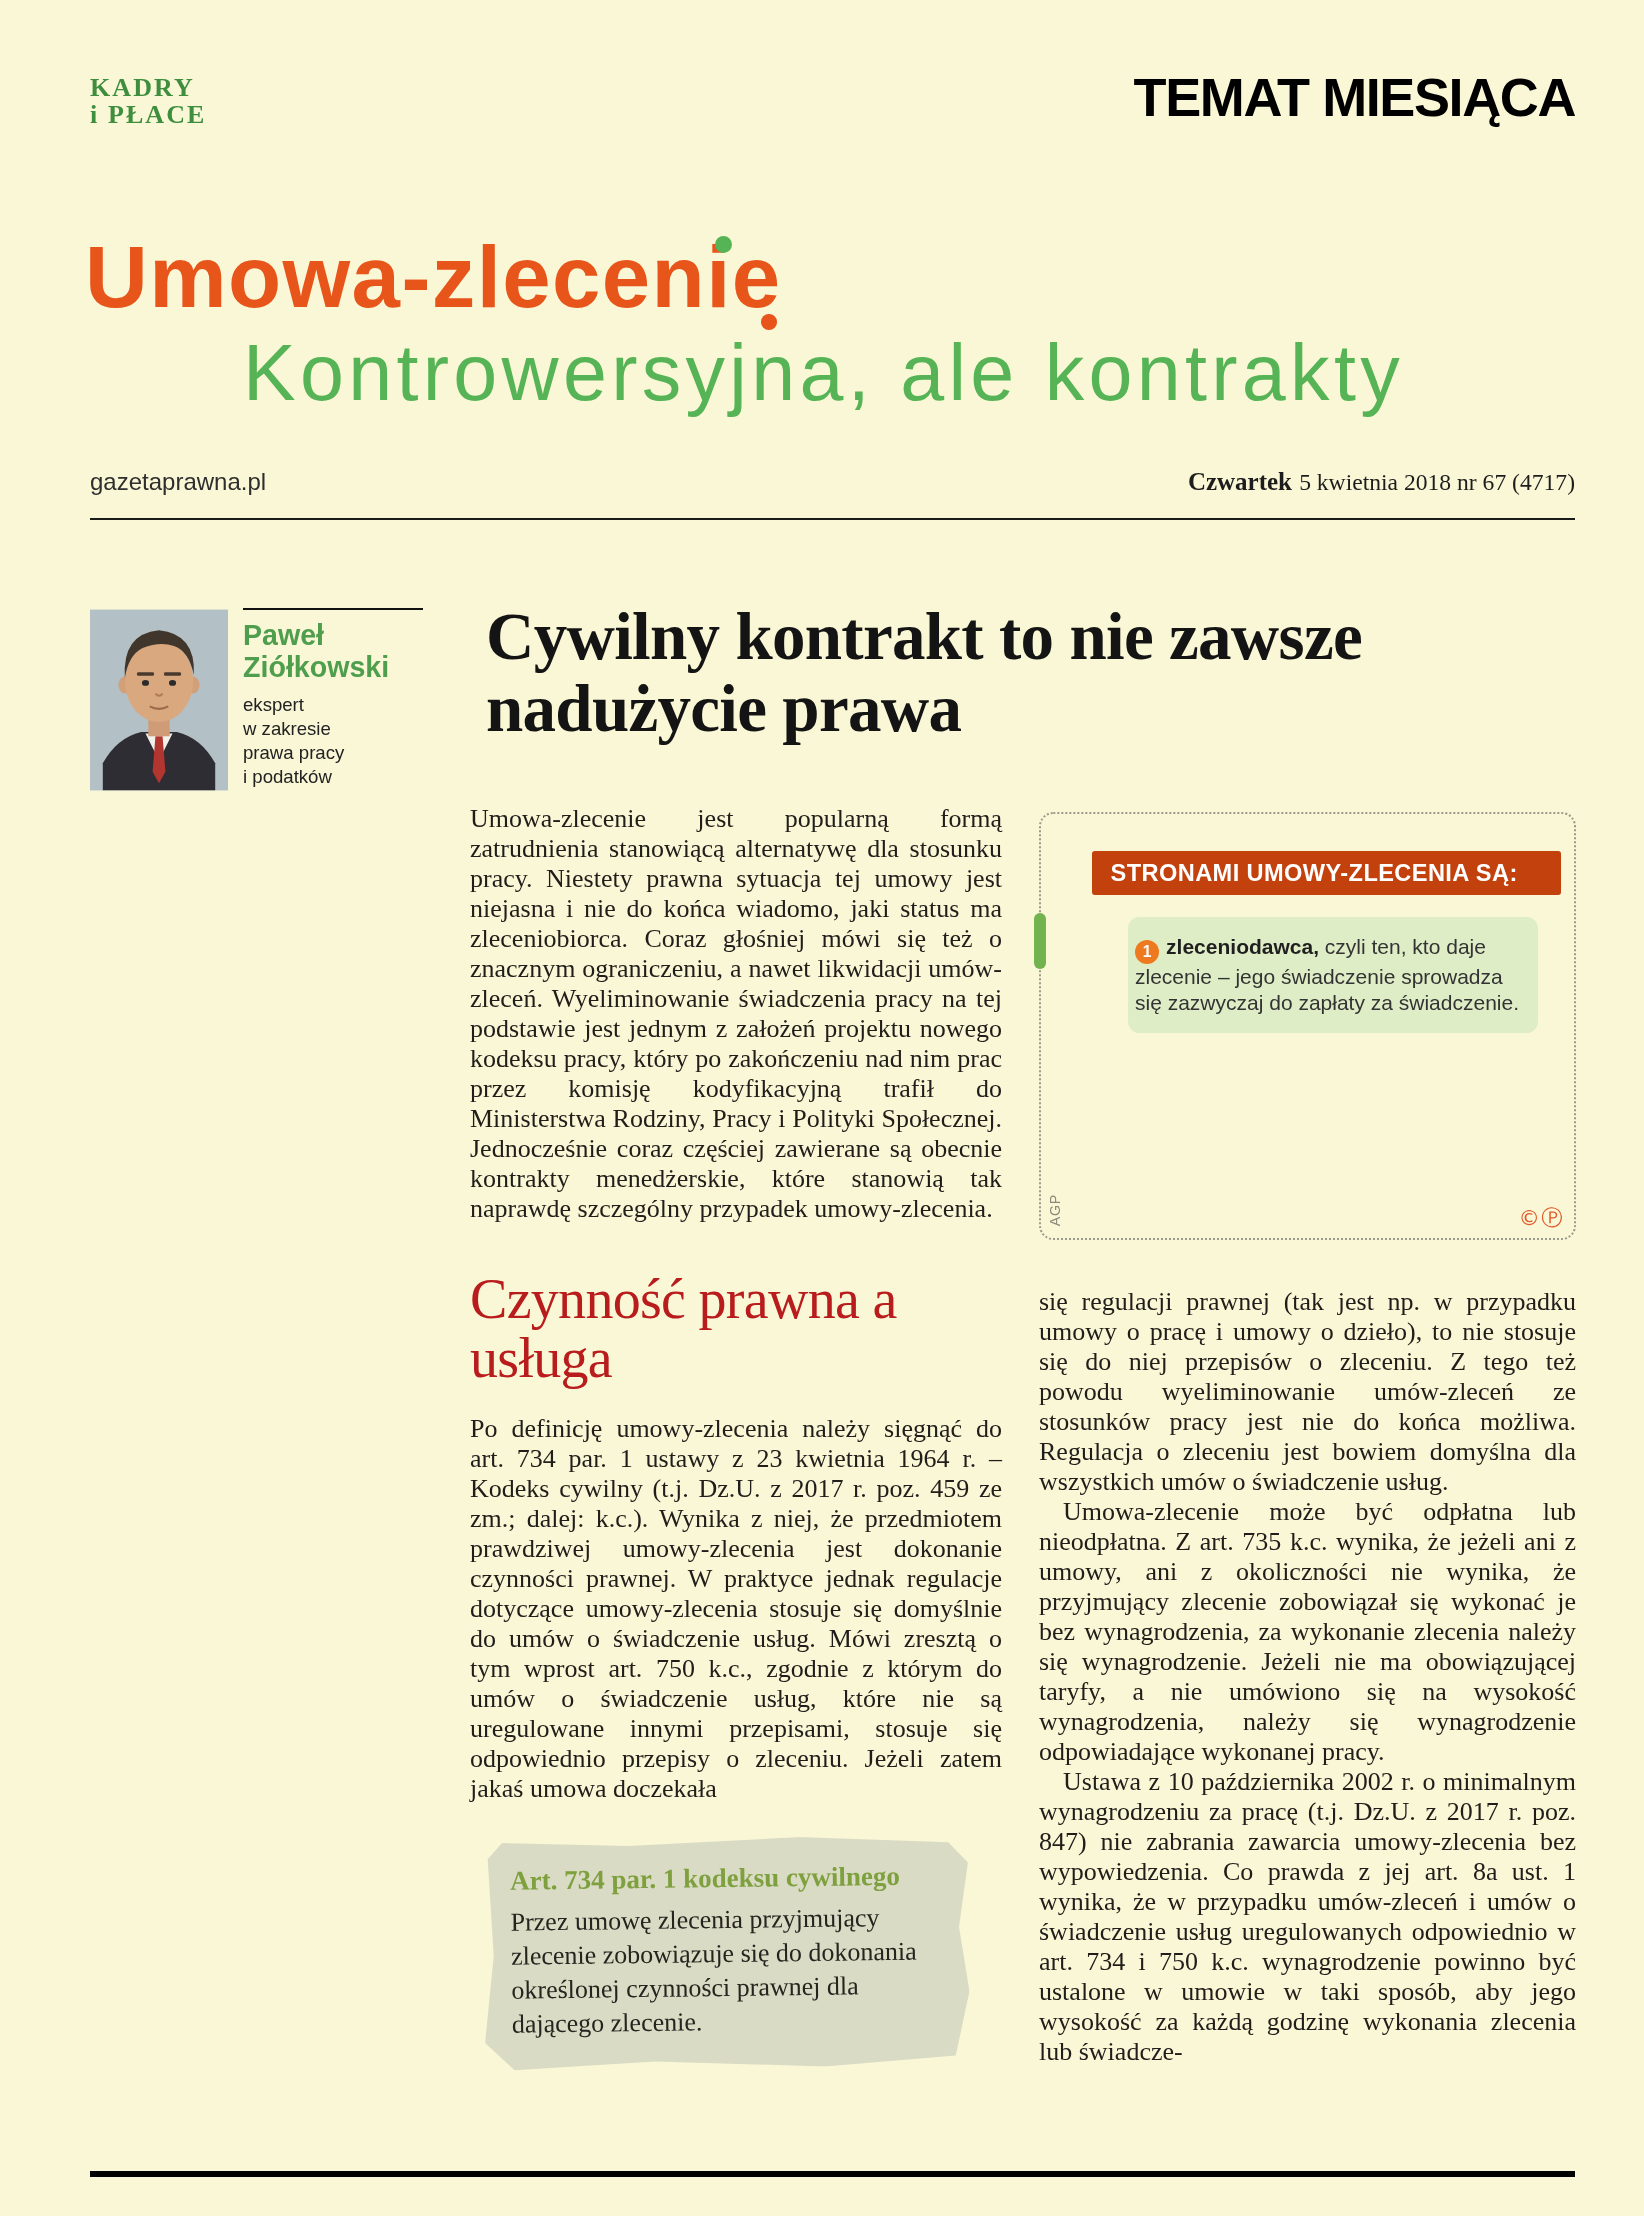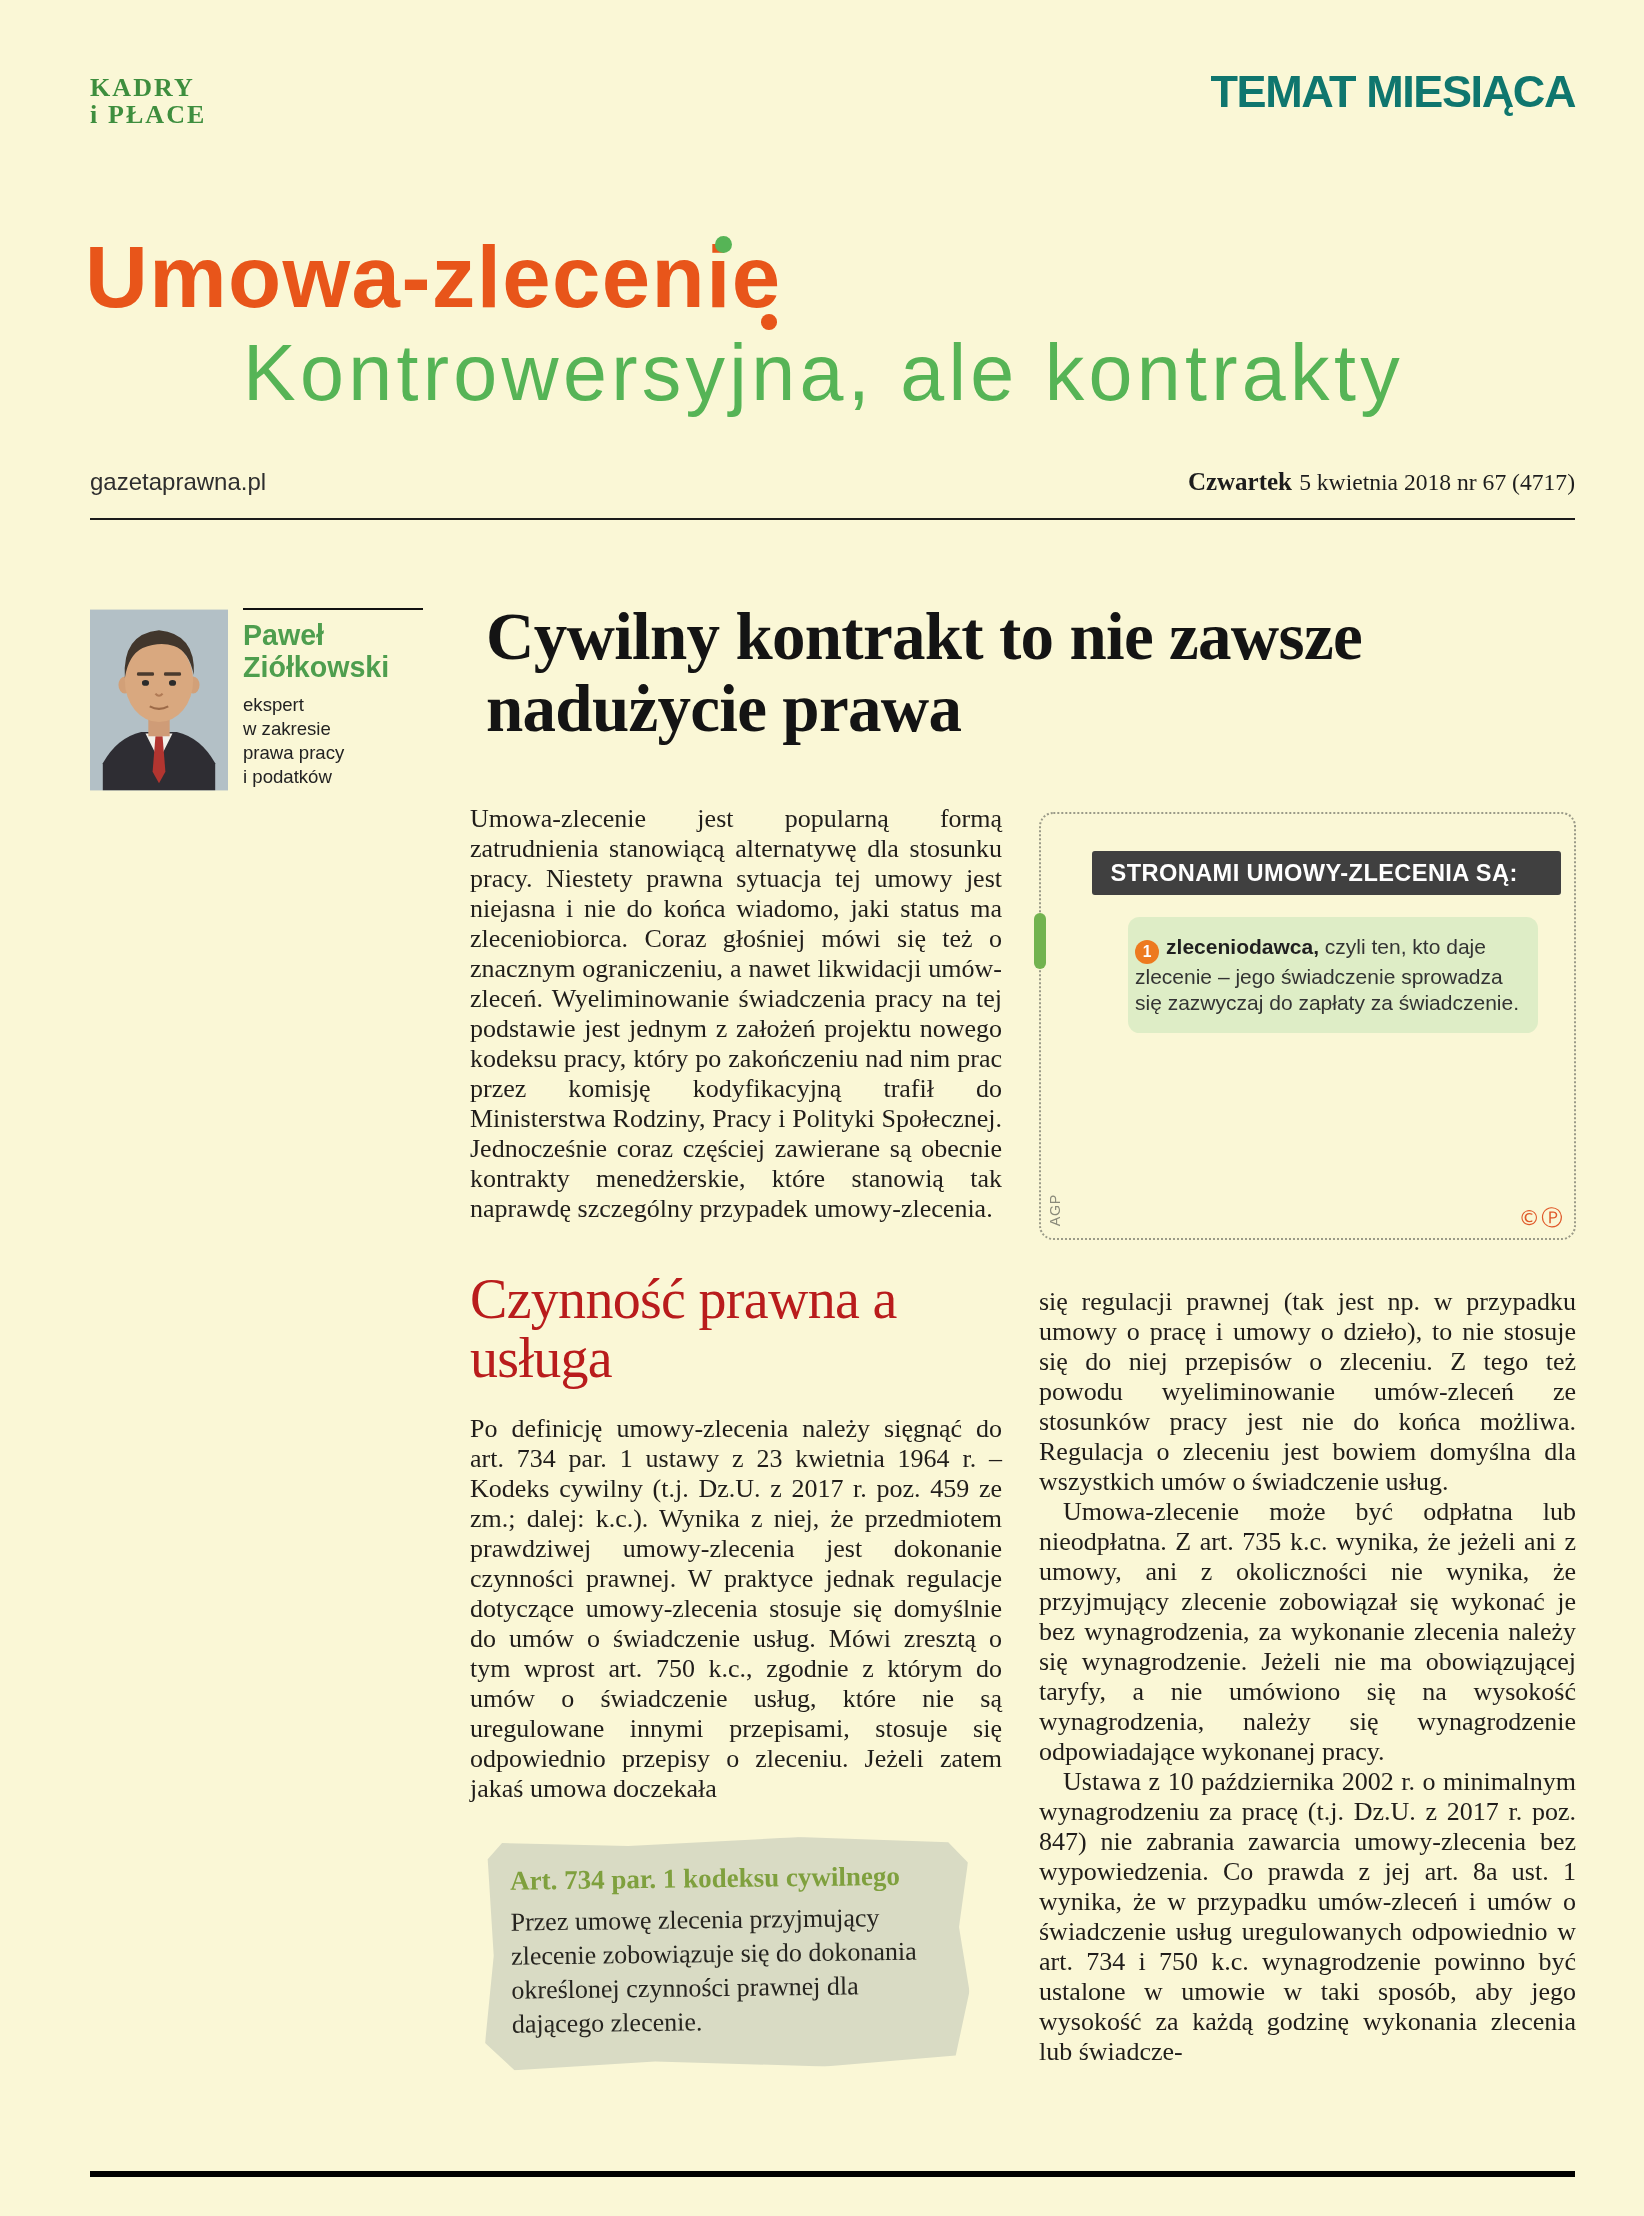--- a/index.html
+++ b/index.html
@@ -10,21 +10,21 @@
   }
   
   .brand {
     position:absolute; left:90px; top:74px;
     font-family:"Liberation Serif", serif; font-weight:bold;
     font-size:26px; line-height:1.05; color:#3E8E3E; letter-spacing:2.1px;
   }
   .section-label {
     position:absolute; right:70px; top:66px;
     font-family:"Liberation Sans", sans-serif; font-weight:bold;
-    font-size:45px; letter-spacing:-1.4px; color:#0f766e; white-space:nowrap;
+    font-size:54px; letter-spacing:-1.4px; color:#000000; white-space:nowrap;
   }
   .title1 {
     position:absolute; left:73px; top:221px; margin:12px;
     font-family:"Liberation Sans", sans-serif; font-weight:bold;
     font-size:87px; line-height:1; color:#E8551A; letter-spacing:1.4px; white-space:nowrap;
   }
   .title2 {
     position:absolute; left:243px; top:333px; margin:0;
     font-family:"Liberation Sans", sans-serif; font-weight:400;
     font-size:79px; line-height:1; color:#56B456; letter-spacing:4.3px; white-space:nowrap;
@@ -76,21 +76,21 @@
   
   .infobox {
     position:relative; width:537px; min-height:428px; box-sizing:border-box;
     border:2.1px dotted #9a9a88; border-radius:14.3px;
   }
   .infobox-tab {
     position:absolute; left:-7.1px; top:99px; width:12px; height:56px;
     background:#72B34F; border-radius:6.4px;
   }
   .infobox-header {
-    margin:37px 13px 0 51px; background:#404040; color:#fff;
+    margin:37px 13px 0 51px; background:#c2410c; color:#fff;
     font-family:"Liberation Sans", sans-serif; font-weight:bold;
     font-size:23.6px; line-height:1; padding:10.7px 7.1px 10px 18.6px;
     border-radius:2.9px; letter-spacing:0.4px; white-space:nowrap;
   }
   .infobox-item {
     margin:21.4px 36px 0 87px; background:#DEEDC6; border-radius:11.4px;
     padding:17px 7px;
   }
   .infobox-item p {
     margin:0; font-family:"Liberation Sans", sans-serif;

